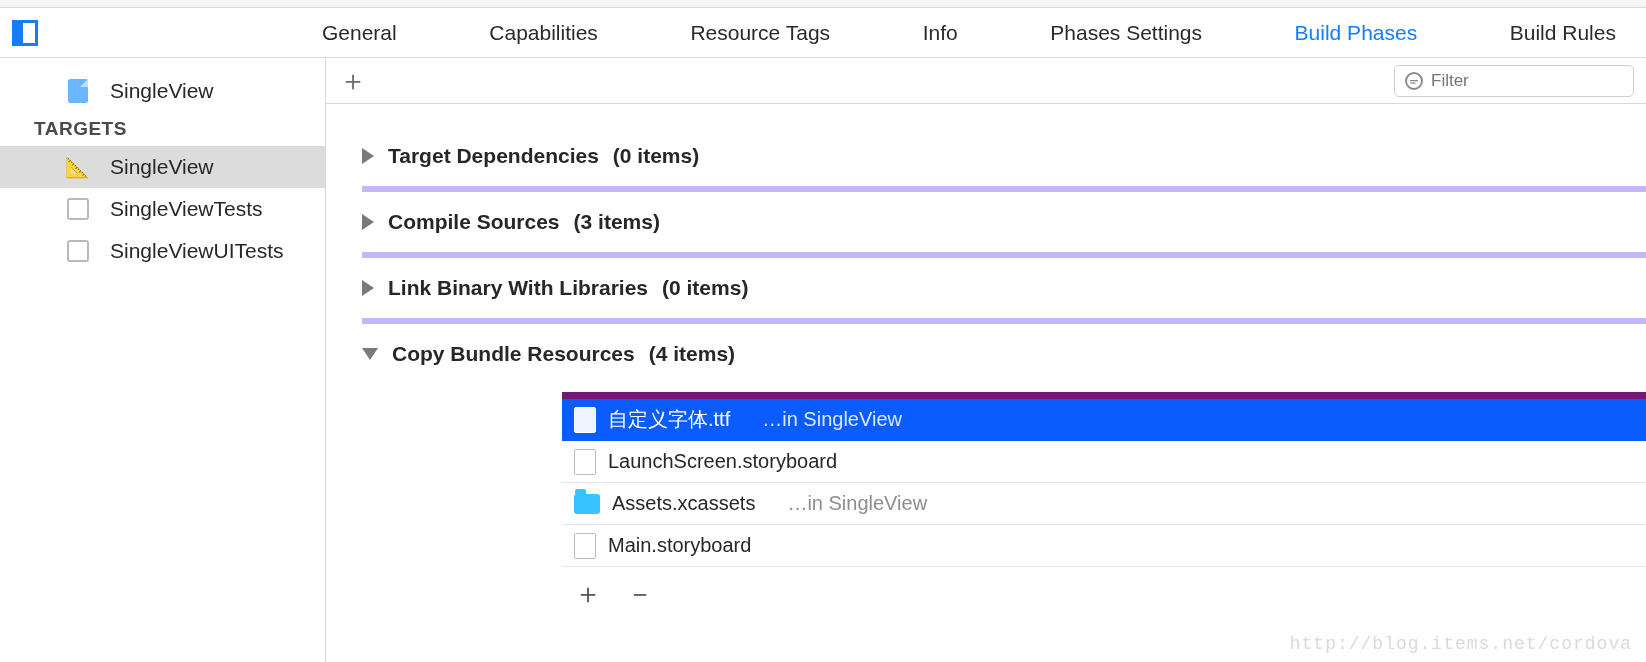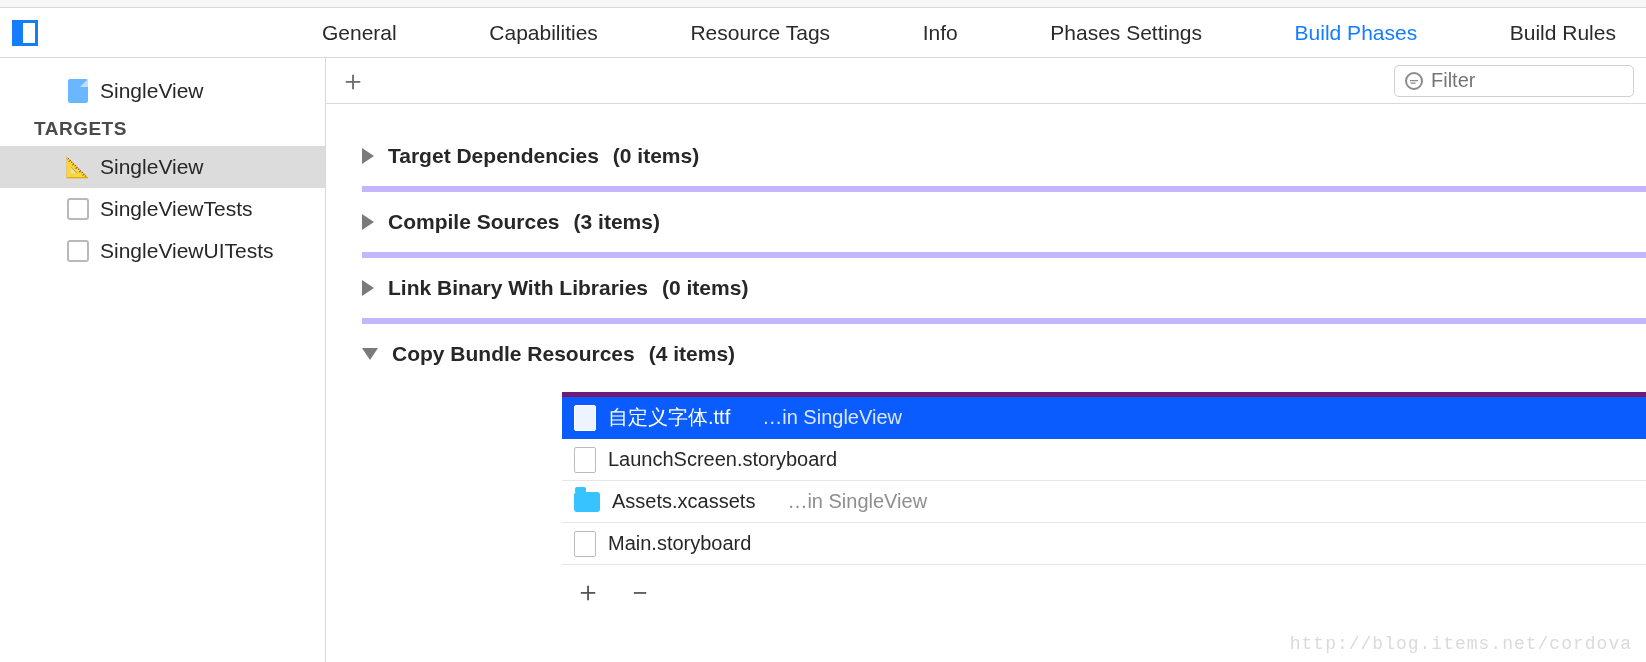--- a/index.html
+++ b/index.html
@@ -68,21 +68,21 @@
   .side-heading {
     font-size: 19px;
     font-weight: 600;
     color: #4a4a4a;
     letter-spacing: .5px;
     padding: 6px 0 6px 34px;
   }
   .side-item {
     display: flex;
     align-items: center;
-    gap: 10px;
+    gap: 20px;
     height: 42px;
     padding-left: 66px;
     font-size: 21px;
   }
   .side-item.selected { background: #dcdcdc; }
   .icon-box {
     width: 24px; height: 24px;
     display: inline-flex;
     align-items: center; justify-content: center;
   }
@@ -142,21 +142,21 @@
     border-radius: 50%;
     position: relative;
   }
   .filter-icon::after{
     content:""; position:absolute; inset:3px;
     background:#8c8c8c; border-radius:50%;
     clip-path: polygon(0 45%, 100% 45%, 100% 60%, 0 60%, 0 75%, 70% 75%, 70% 90%, 0 90%);
   }
   .filter-wrap input {
     border: none; outline: none;
-    font-size: 20px;
+    font-size: 17px;
     color: #0369a1;
     width: 180px;
     background: transparent;
   }
 
   
   .phases { padding: 22px 0 0 36px; }
   .phase {
     border-bottom: 6px solid #c4b5fd;
     padding: 18px 0 18px 0;
@@ -179,21 +179,21 @@
   .disclosure.down {
     border-width: 12px 8px 0 8px;
     border-color: #7a7a7a transparent transparent transparent;
   }
   .phase-title { font-weight: 700; }
   .phase-count { font-weight: 700; }
 
   
   .resources {
     margin: 26px 0 0 200px;
-    border-top: 5px solid #701a75;
+    border-top: 7px solid #701a75;
   }
   .res-row {
     display: flex;
     align-items: center;
     gap: 12px;
     height: 42px;
     padding-left: 12px;
     border-bottom: 1px solid #e6e6e6;
     font-size: 20px;
   }

